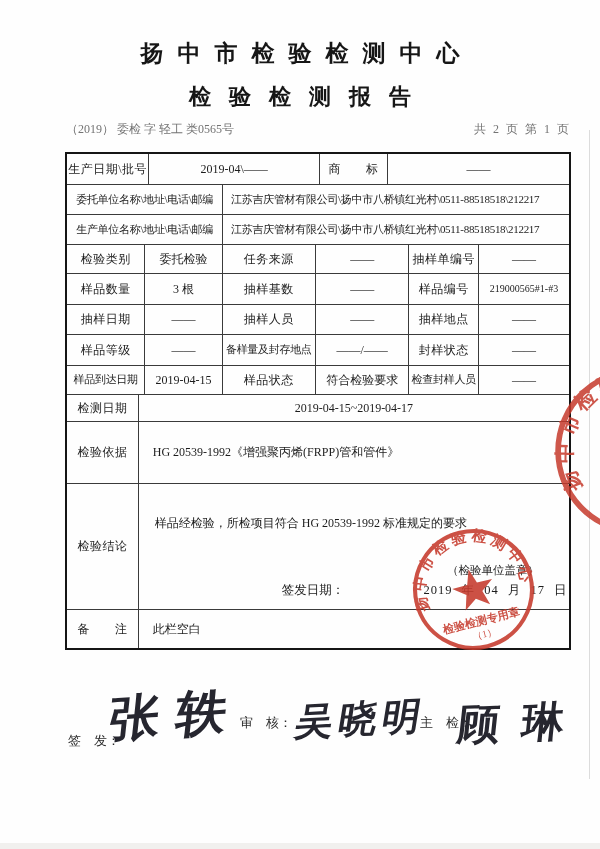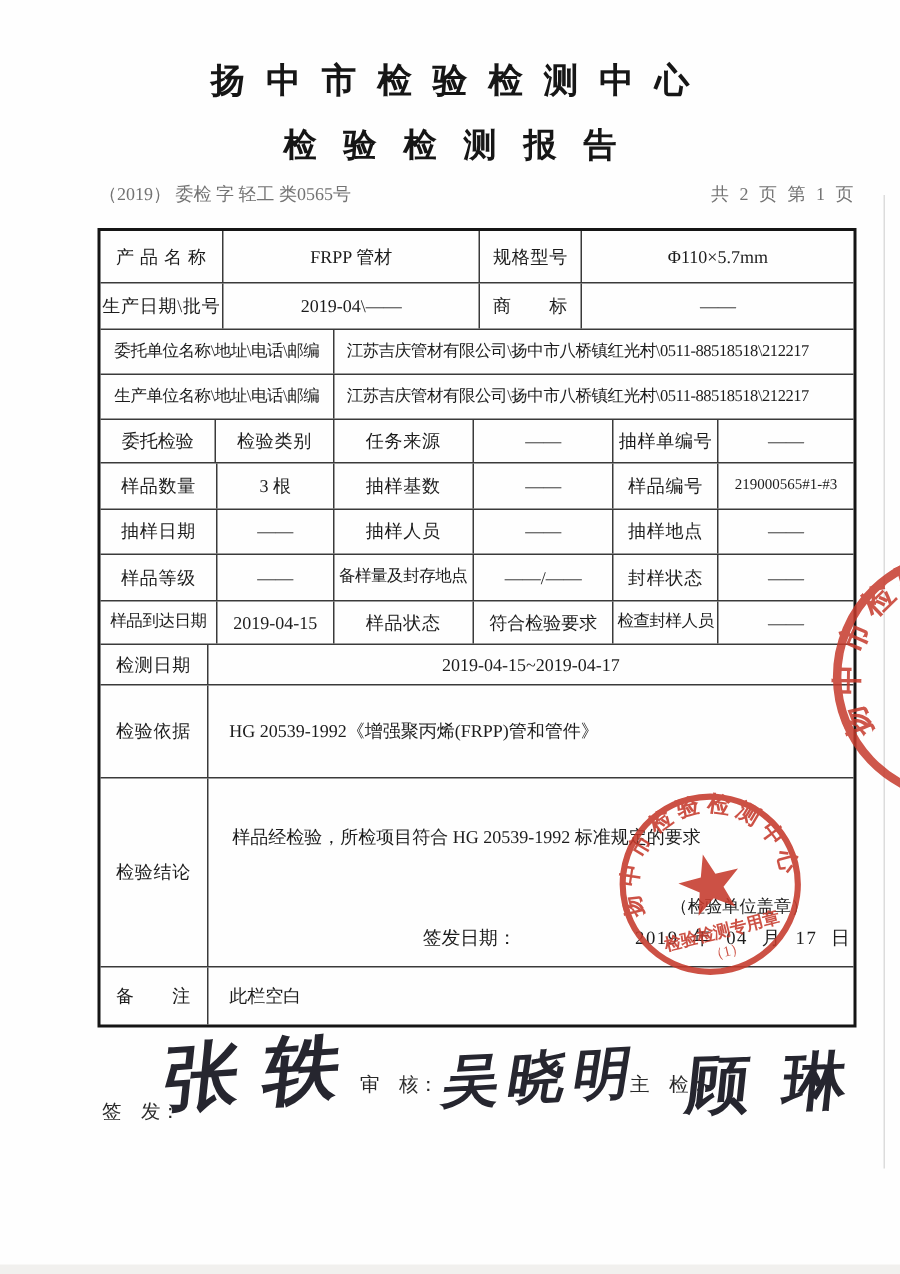--- a/index.html
+++ b/index.html
@@ -89,47 +89,41 @@
 
   <div class="org-title">扬中市检验检测中心</div>
   <div class="report-title">检验检测报告</div>
   <div class="doc-line">
     <span>（2019） 委检 字 轻工 类0565号</span>
     <span class="pageinfo">共 2 页 第 1 页</span>
   </div>
 
   <div class="rtable">
 
-    <div class="trow h35">
-      <div class="tc c4a lbl">产 品 名 称</div>
-      <div class="tc c4b">FRPP 管材</div>
-      <div class="tc c4c lbl">规格型号</div>
-      <div class="tc c4d">Φ110×5.7mm</div>
-    </div>
 
     <div class="trow h31">
       <div class="tc c4a lbl">生产日期\批号</div>
       <div class="tc c4b">2019-04\——</div>
       <div class="tc c4c lbl">商　　标</div>
       <div class="tc c4d">——</div>
     </div>
 
     <div class="trow h30">
       <div class="tc cwl small">委托单位名称\地址\电话\邮编</div>
       <div class="tc cwv small left">江苏吉庆管材有限公司\扬中市八桥镇红光村\0511-88518518\212217</div>
     </div>
 
     <div class="trow h30">
       <div class="tc cwl small">生产单位名称\地址\电话\邮编</div>
       <div class="tc cwv small left">江苏吉庆管材有限公司\扬中市八桥镇红光村\0511-88518518\212217</div>
     </div>
 
     <div class="trow h29">
+      <div class="tc c6a lbl">检验类别</div>
       <div class="tc c6b">委托检验</div>
-      <div class="tc c6a lbl">检验类别</div>
       <div class="tc c6c lbl">任务来源</div>
       <div class="tc c6d">——</div>
       <div class="tc c6e lbl">抽样单编号</div>
       <div class="tc c6f">——</div>
     </div>
 
     <div class="trow h31">
       <div class="tc c6a lbl">样品数量</div>
       <div class="tc c6b">3 根</div>
       <div class="tc c6c lbl">抽样基数</div>

